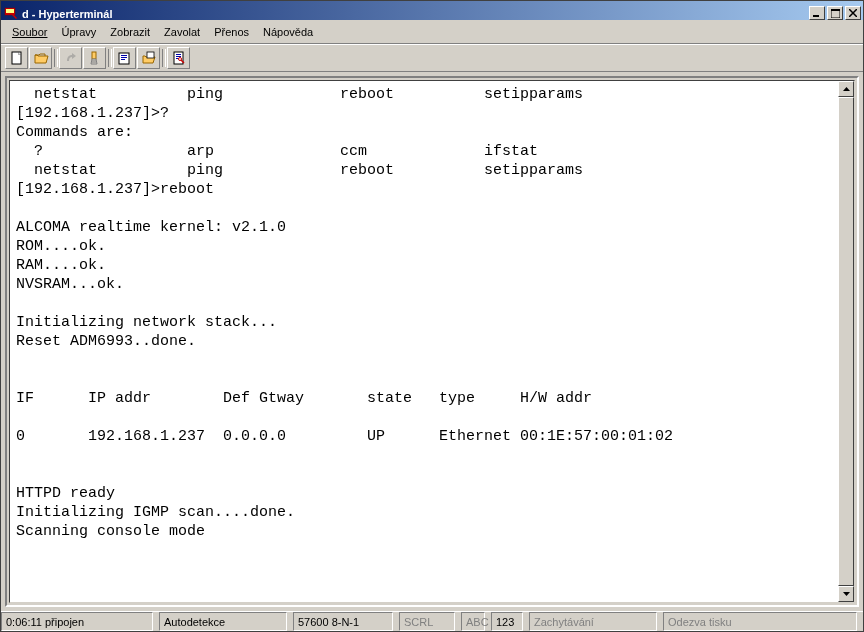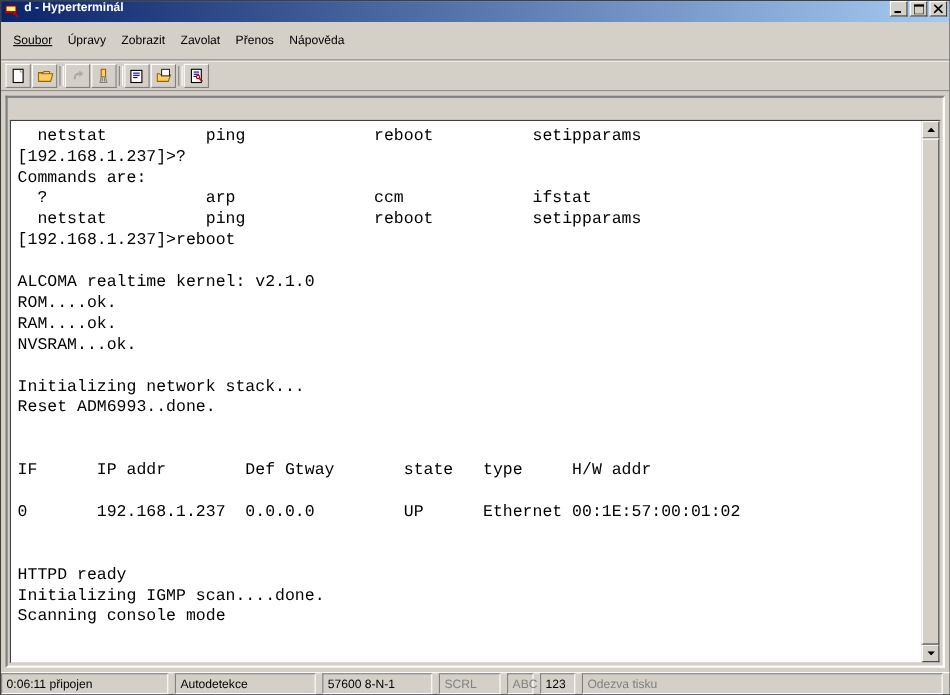--- a/index.html
+++ b/index.html
@@ -16,21 +16,21 @@
   height: 632px;
   border: 1px solid #404040;
   background: #d4d0c8;
   display: flex;
   flex-direction: column;
 }
 .titlebar {
   height: 19px;
   background: linear-gradient(to right, #0a246a, #a6caf0);
   display: flex;
-  align-items: flex-start;
+  align-items: flex-end;
   padding: 0 2px;
   color: white;
 }
 .titlebar .icon {
   width: 16px; height: 16px;
   margin-right: 3px;
   display: inline-flex; align-items:center; justify-content:center;
 }
 .titlebar-text { font-weight: bold; font-size: 11px; flex: 1; }
 .titlebar-buttons { display: flex; gap: 2px; }
@@ -39,21 +39,21 @@
   background: #d4d0c8;
   border: 1px solid;
   border-color: #fff #404040 #404040 #fff;
   display: flex; align-items: center; justify-content: center;
   font-family: "Marlett", monospace;
   font-size: 9px;
   color: black;
   cursor: default;
 }
 .menubar {
-  height: 35px;
+  height: 24px;
   background: #d4d0c8;
   display: flex;
   align-items: center;
   padding: 0 4px;
   border-bottom: 1px solid #808080;
 }
 .menu-item {
   padding: 2px 7px;
   cursor: default;
 }
@@ -104,21 +104,20 @@
   background: #d4d0c8;
   padding: 2px;
   display: flex;
   position: relative;
 }
 .term-inner-frame {
   flex: 1;
   border: 1px solid;
   border-color: #404040 #d4d0c8 #d4d0c8 #404040;
   display: flex;
-  margin-top: 18px;
 }
 .terminal {
   flex: 1;
   background: #fff;
   color: #000;
   font-family: "Fixedsys", "Courier New", monospace;
   font-size: 15px;
   line-height: 19px;
   padding: 4px 6px;
   white-space: pre;
@@ -306,16 +305,17 @@
     </div>
   </div>
 
   <div class="statusbar">
     <div class="status-cell" style="width:152px">0:06:11 připojen</div>
     <div class="status-cell" style="width:128px">Autodetekce</div>
     <div class="status-cell" style="width:100px">57600 8-N-1</div>
     <div class="status-cell dim" style="width:56px">SCRL</div>
     <div class="status-cell dim" style="width:24px">ABC</div>
     <div class="status-cell" style="width:32px">123</div>
+    <div class="status-cell dim" style="width:128px">Zachytávání</div>
     <div class="status-cell dim" style="flex:1">Odezva tisku</div>
   </div>
 
 </div>
 
 </body></html>

